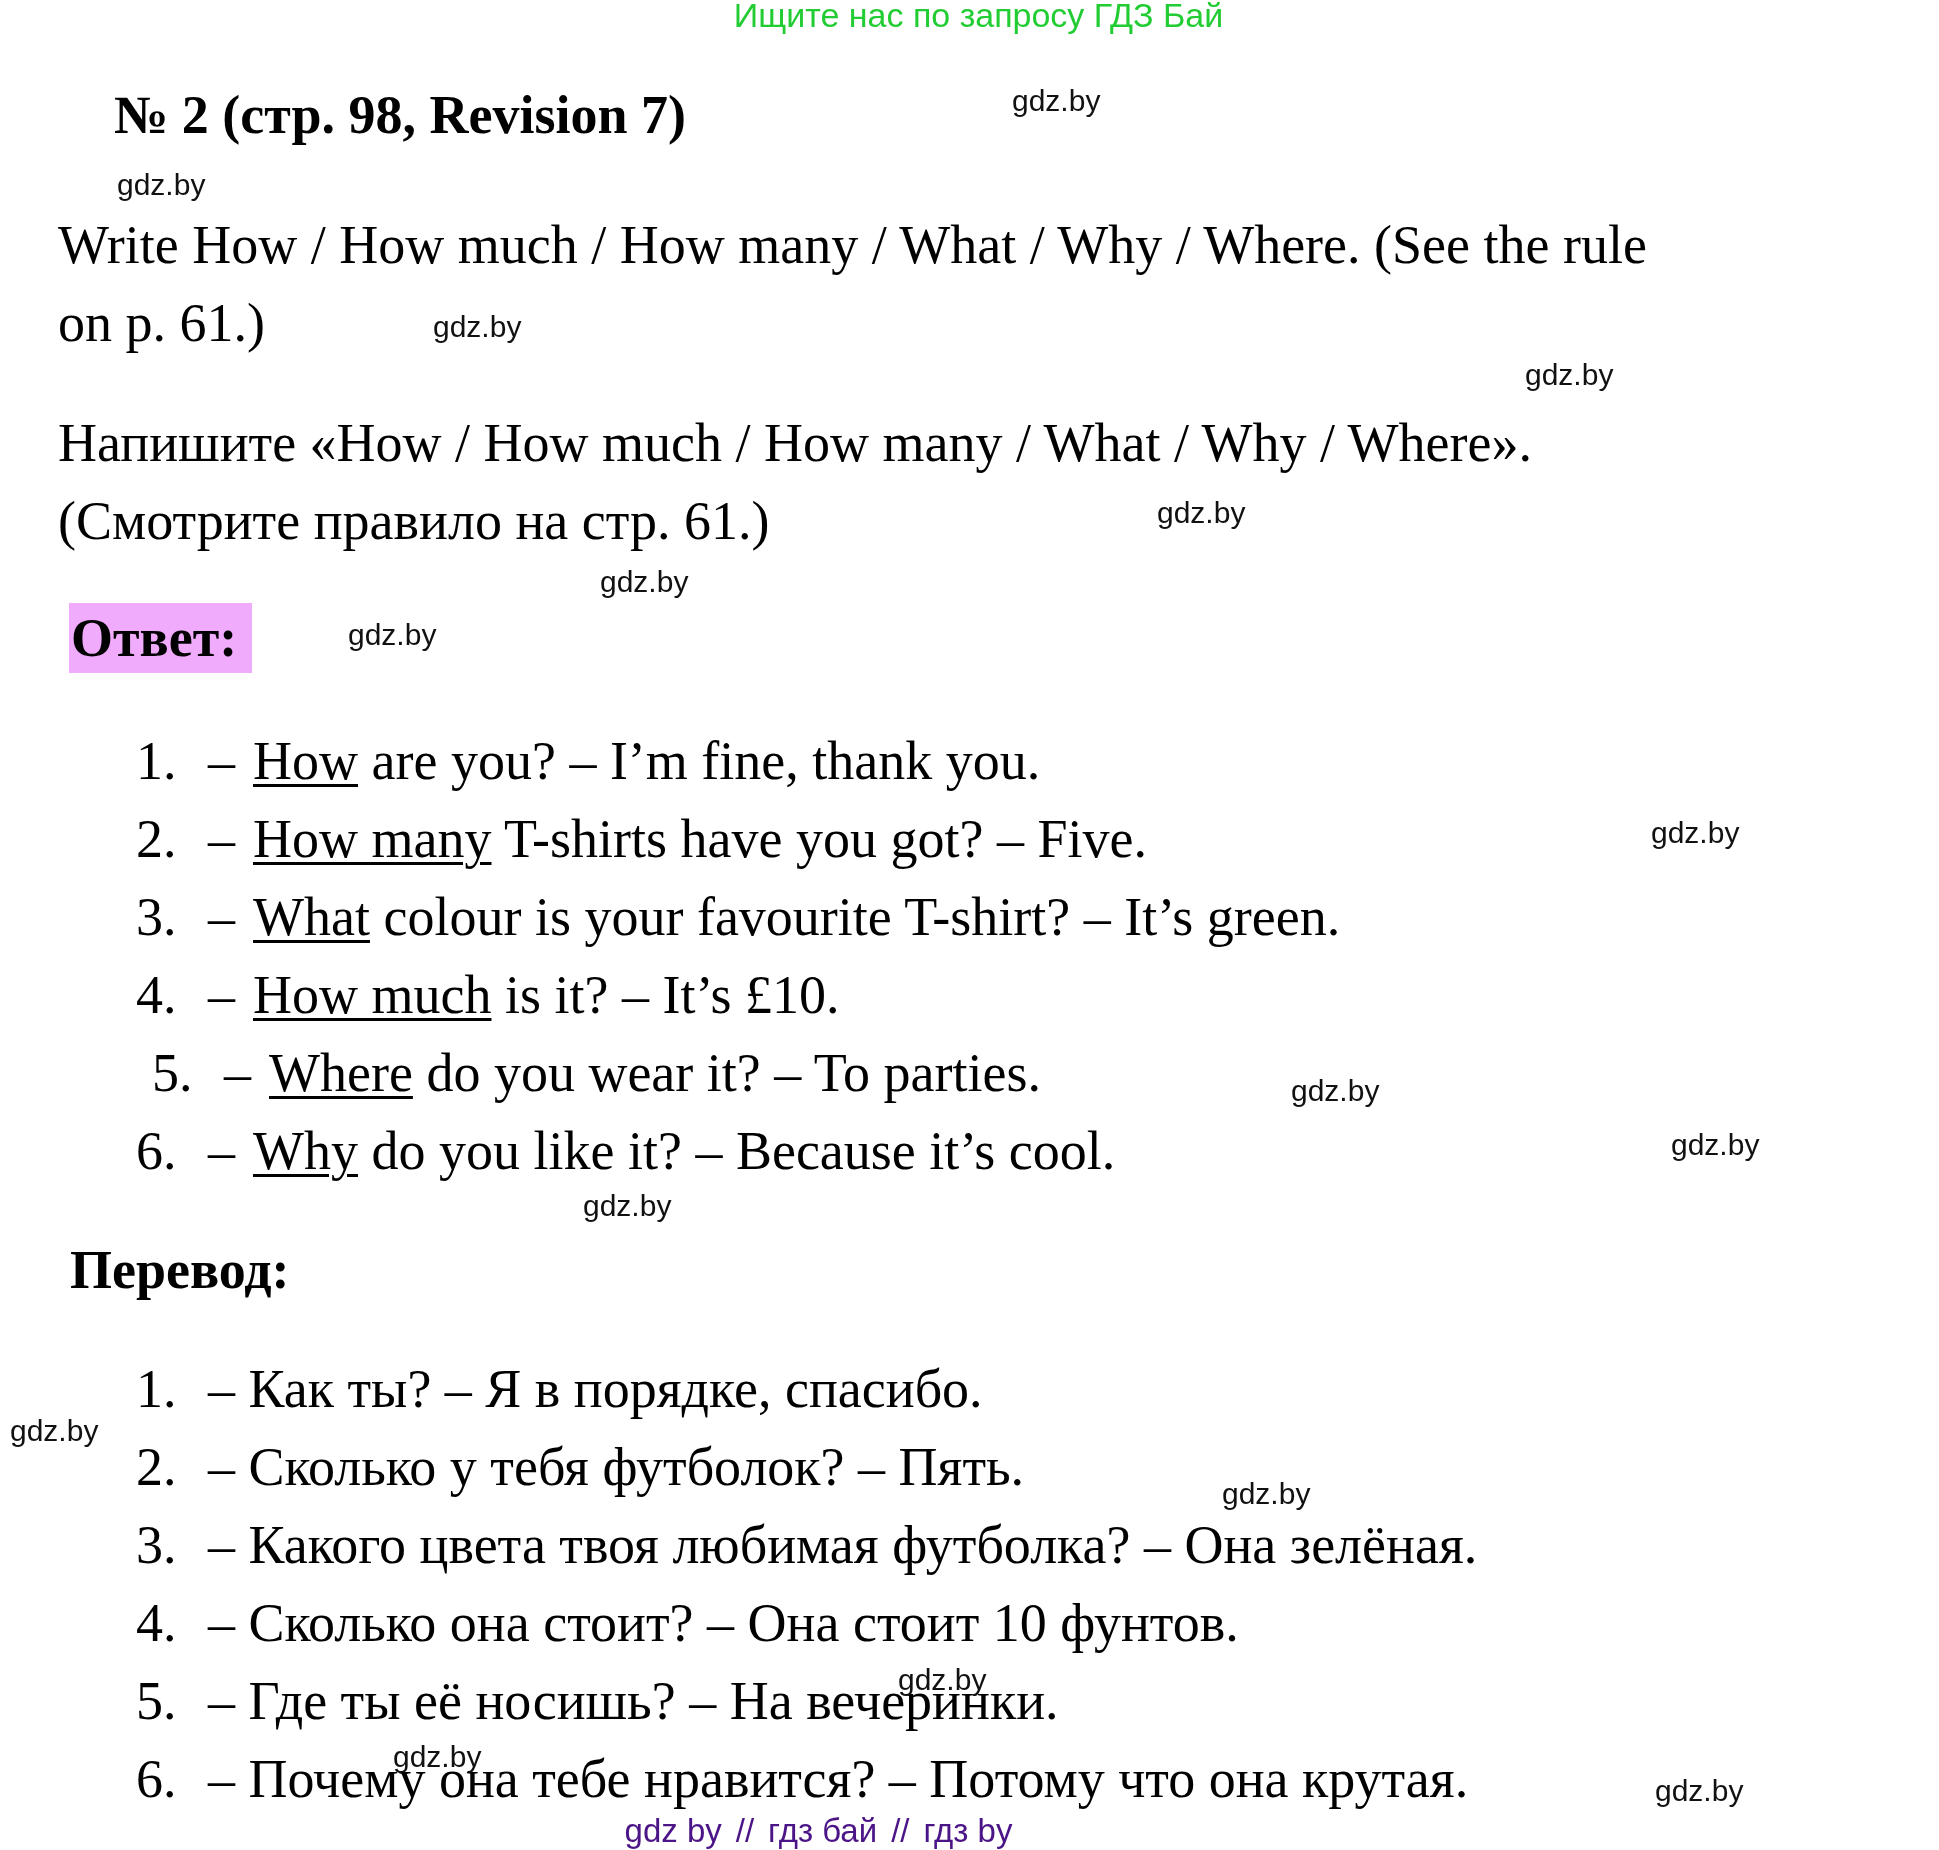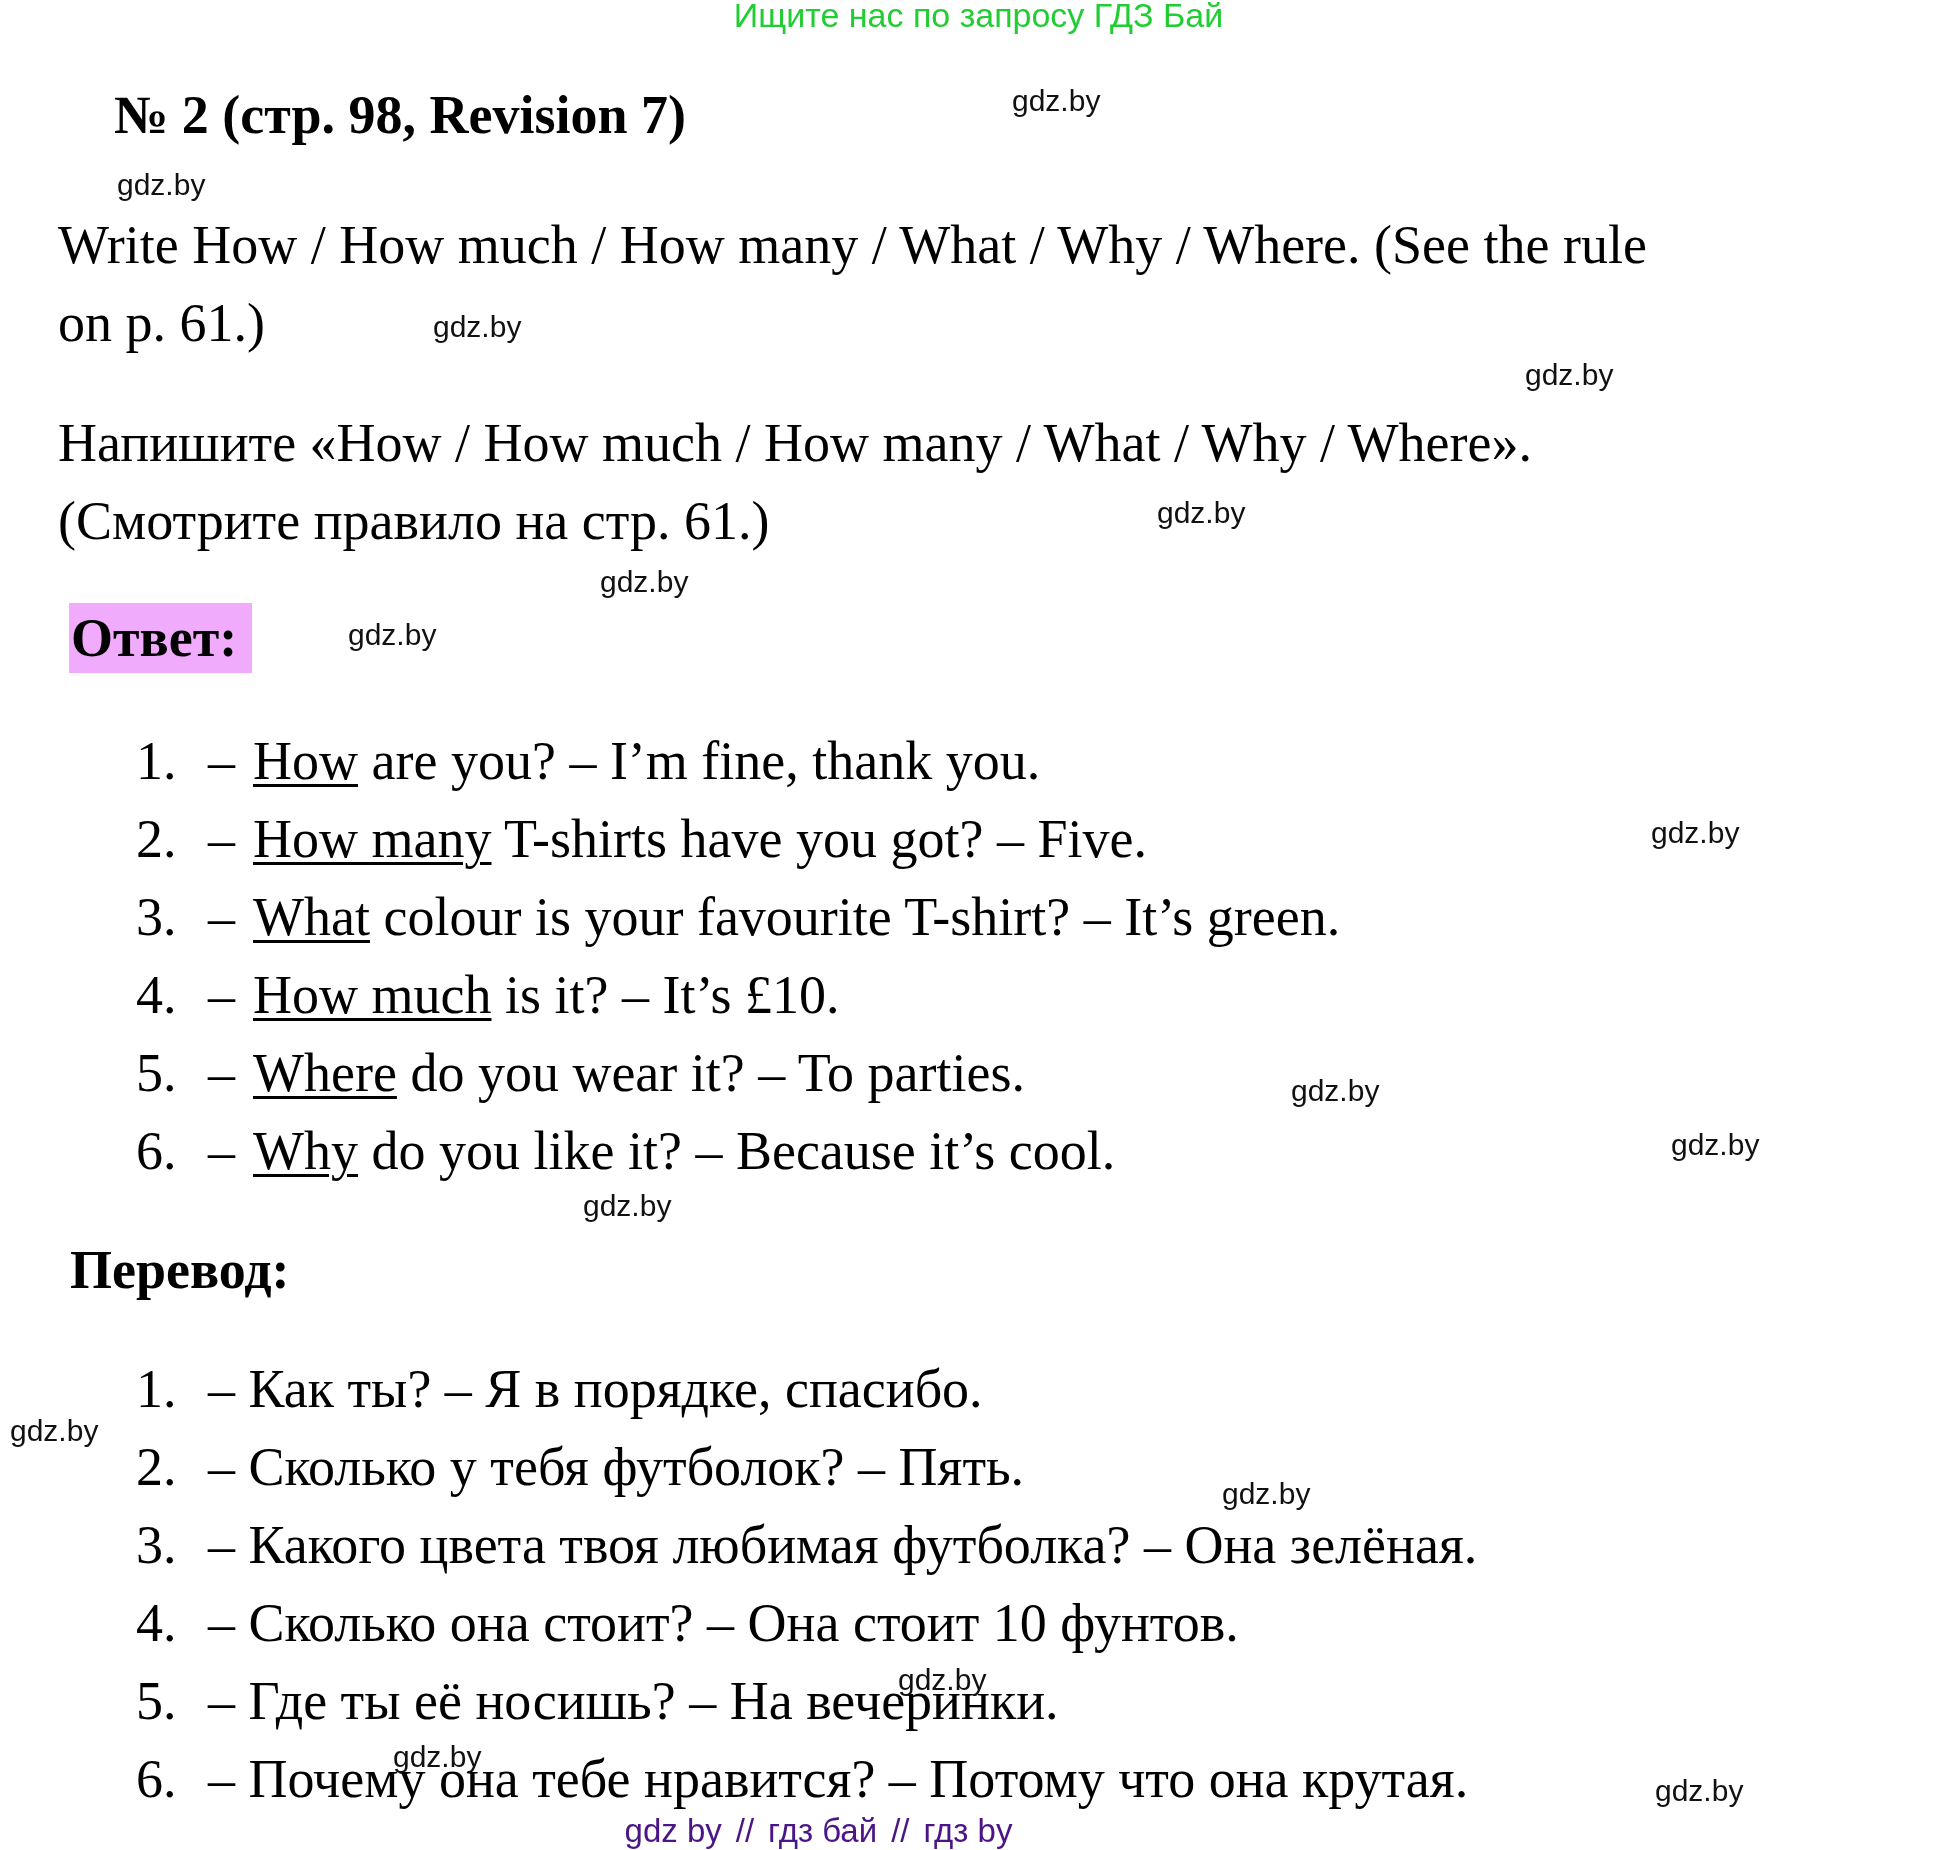--- a/index.html
+++ b/index.html
@@ -40,21 +40,21 @@
 </div>
 <div class="abs serif item" style="top:812px;">
   <span class="num">2.</span><span class="dash">–</span><u>How many</u><span> T-shirts have you got? – Five.</span>
 </div>
 <div class="abs serif item" style="top:890px;">
   <span class="num">3.</span><span class="dash">–</span><u>What</u><span> colour is your favourite T-shirt? – It’s green.</span>
 </div>
 <div class="abs serif item" style="top:968px;">
   <span class="num">4.</span><span class="dash">–</span><u>How much</u><span> is it? – It’s £10.</span>
 </div>
-<div class="abs serif item" style="top:1046px;">
+<div class="abs serif item" style="top:1046px;margin-left:16px;">
   <span class="num">5.</span><span class="dash">–</span><u>Where</u><span> do you wear it? – To parties.</span>
 </div>
 <div class="abs serif item" style="top:1124px;">
   <span class="num">6.</span><span class="dash">–</span><u>Why</u><span> do you like it? – Because it’s cool.</span>
 </div>
 
 <div class="abs serif section-title">Перевод:</div>
 
 <div class="abs serif item" style="top:1362px;">
   <span class="num">1.</span><span>– Как ты? – Я в порядке, спасибо.</span>

